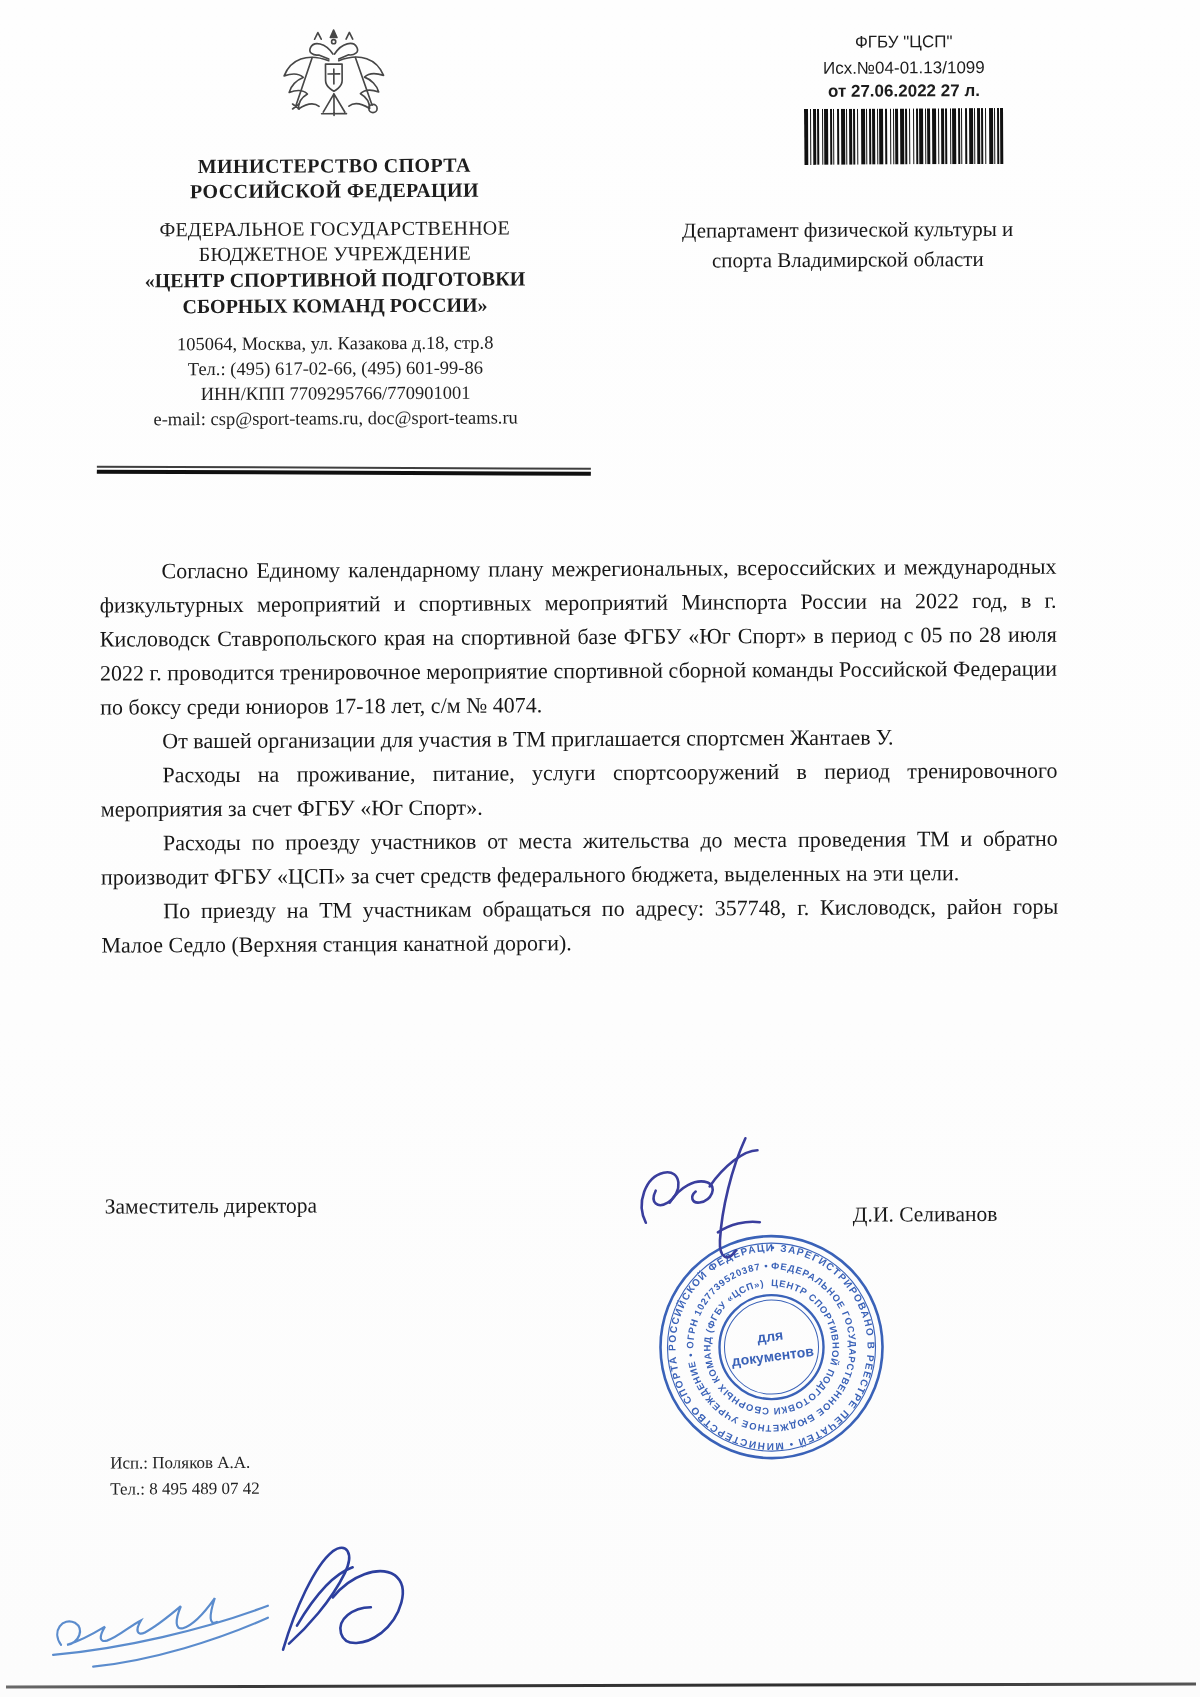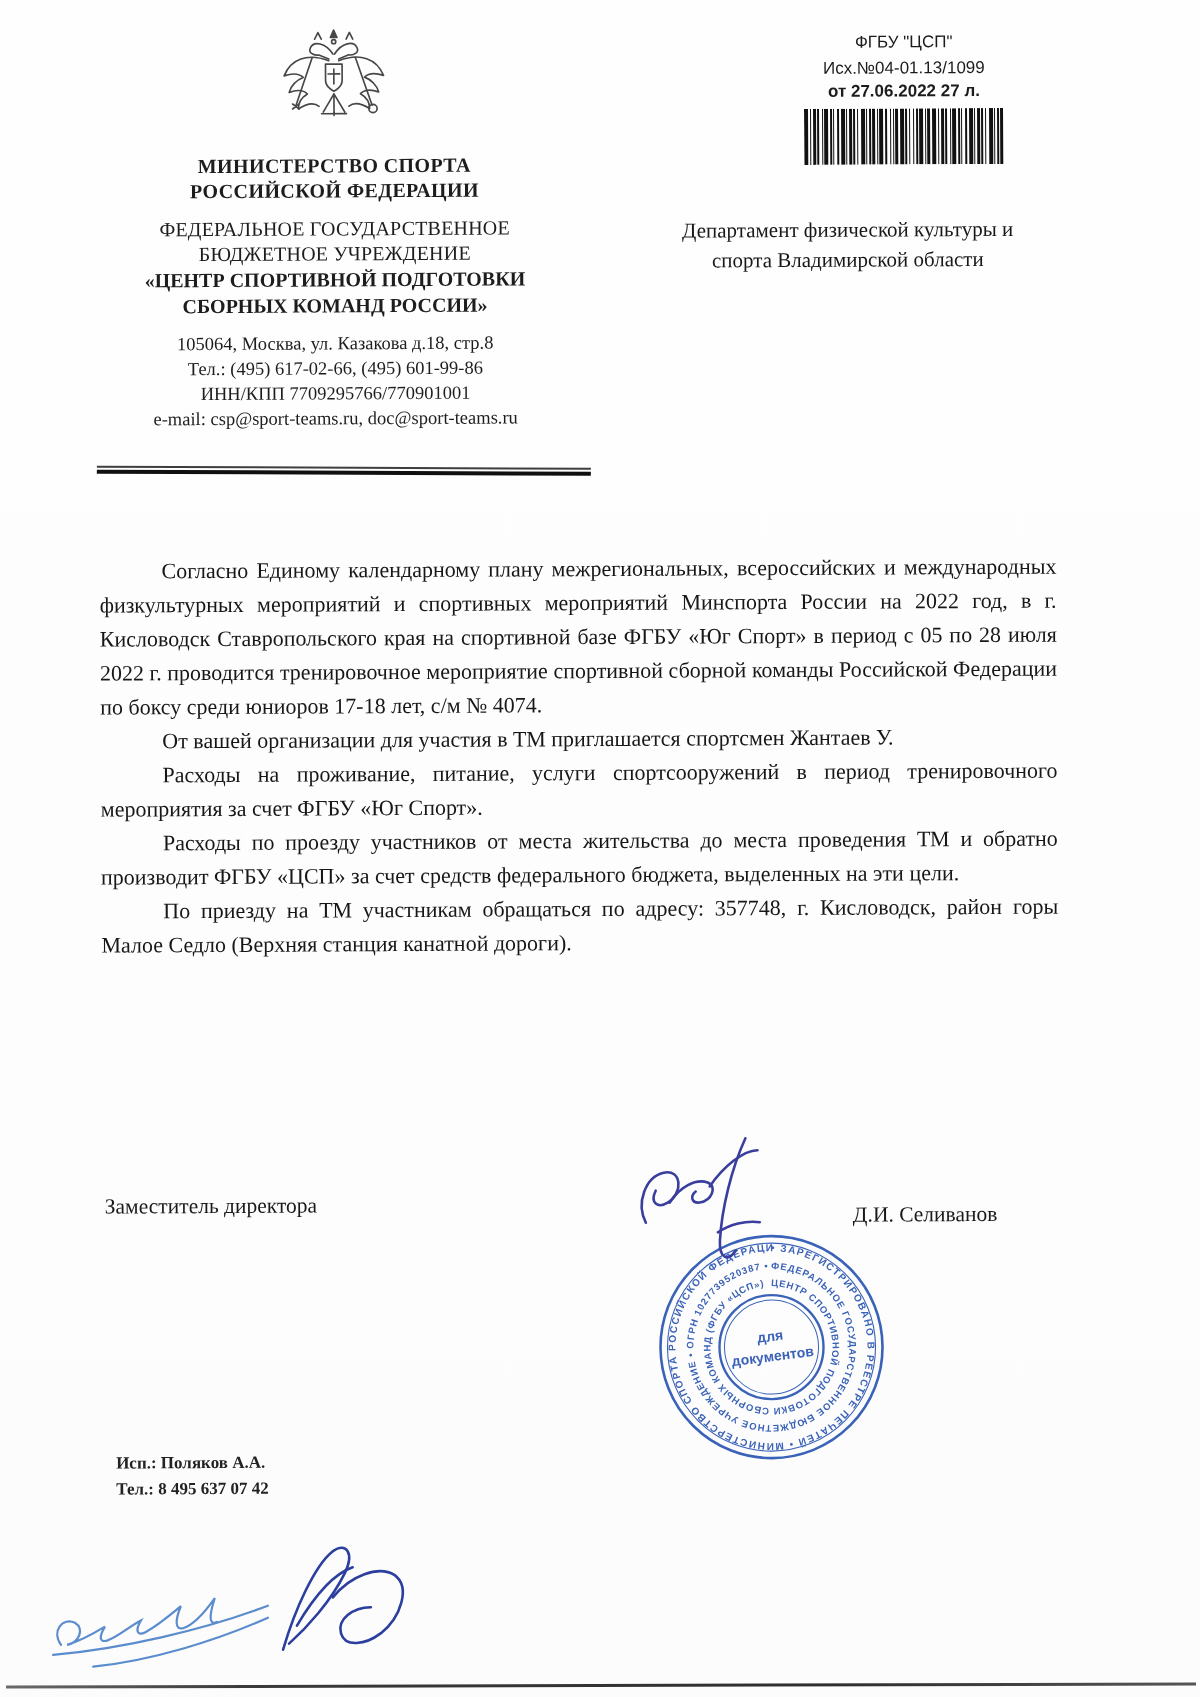--- a/index.html
+++ b/index.html
@@ -32,21 +32,21 @@
   
   .body-text{position:absolute;left:100px;top:552px;width:957px;
              font-size:22px;line-height:34px;text-align:justify;color:#171717;}
   .body-text p{margin:0;text-indent:62px;}
   
   .sig-pos{position:absolute;left:102px;top:1192px;font-size:21.5px;color:#191919;}
   .sig-name{position:absolute;left:850px;top:1204px;font-size:21.5px;color:#191919;}
   .stamp{position:absolute;left:652px;top:1232px;opacity:.94;}
   .handsig{position:absolute;left:615px;top:1125px;}
   
-  .executor{position:absolute;left:112px;top:1448px;font-size:17px;line-height:26px;color:#222;font-weight:bold;}
+  .executor{position:absolute;left:106px;top:1448px;font-size:17px;line-height:26px;color:#222;}
   .bottom-sigs{position:absolute;left:28px;top:1520px;}
   .scan-edge{position:absolute;left:6px;top:1684px;width:1190px;height:3px;
              background:linear-gradient(90deg,#6a6a6a,#3a3a3a 20%,#2e2e2e 70%,#555);
              transform:rotate(-0.15deg);}
 </style>
 </head>
 <body>
 
 <div class="page">
   <div class="doc">
@@ -140,21 +140,21 @@
         <path d="M 28 98 C 18 78, 28 52, 46 48 C 64 44, 66 68, 50 78 C 40 84, 32 78, 38 66"></path>
         <path d="M 52 78 C 62 62, 78 54, 90 58 C 100 62, 94 76, 82 78 C 74 79, 72 72, 78 67"></path>
         <path d="M 128 14 C 114 44, 104 84, 102 116 C 101 134, 110 138, 118 126"></path>
         <path d="M 92 62 C 106 42, 126 26, 140 26"></path>
         <path d="M 100 108 C 112 100, 128 96, 142 98"></path>
       </g>
     </svg>
 
     <div class="executor">
       <div>Исп.: Поляков А.А.</div>
-      <div>Тел.: 8 495 637 07 42</div>
+      <div>Тел.: 8 495 489 07 42</div>
     </div>
 
     <svg class="bottom-sigs" width="430" height="170" viewBox="0 0 430 170">
       <g fill="none" stroke-linecap="round">
         <g stroke="#5b8ccd" stroke-width="2.2">
           <path d="M 28 122 C 18 108, 30 94, 42 100 C 52 106, 46 120, 34 122 C 48 118, 62 110, 72 104 C 66 114, 66 120, 74 118 C 86 114, 96 104, 108 98 C 102 108, 104 114, 112 110 C 124 104, 136 94, 148 84 C 142 98, 142 108, 150 106 C 160 103, 172 90, 182 76 C 176 94, 176 104, 184 100"></path>
           <path d="M 20 132 C 90 126, 170 108, 235 84"></path>
           <path d="M 60 144 C 120 138, 185 118, 235 96"></path>
         </g>
         <g stroke="#2c3f9e" stroke-width="2.6">

